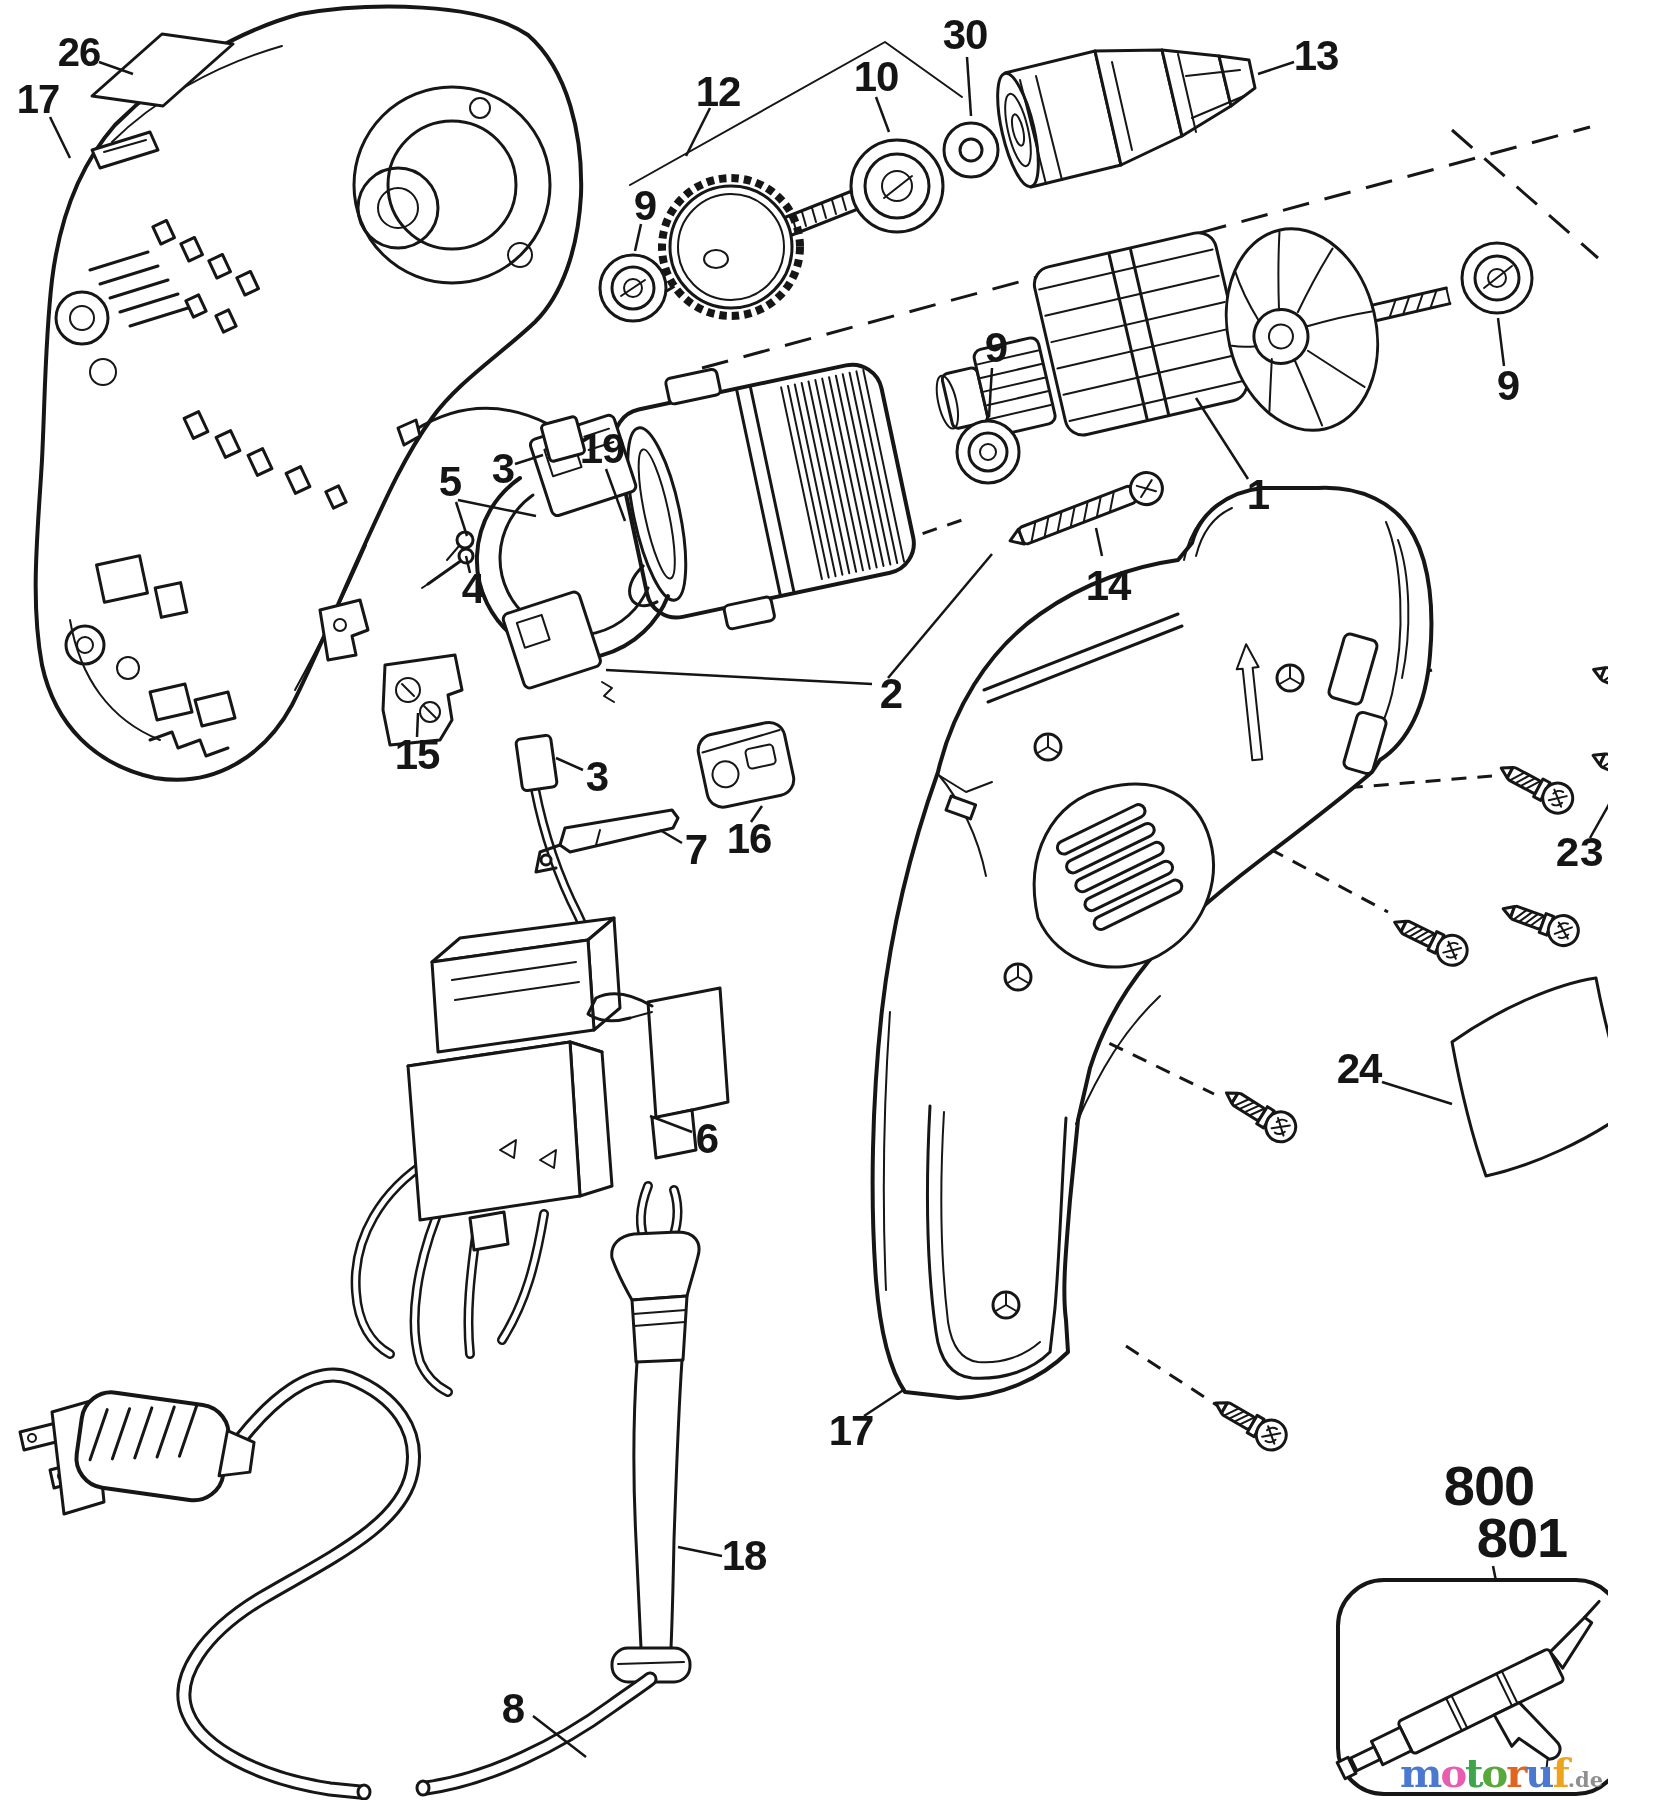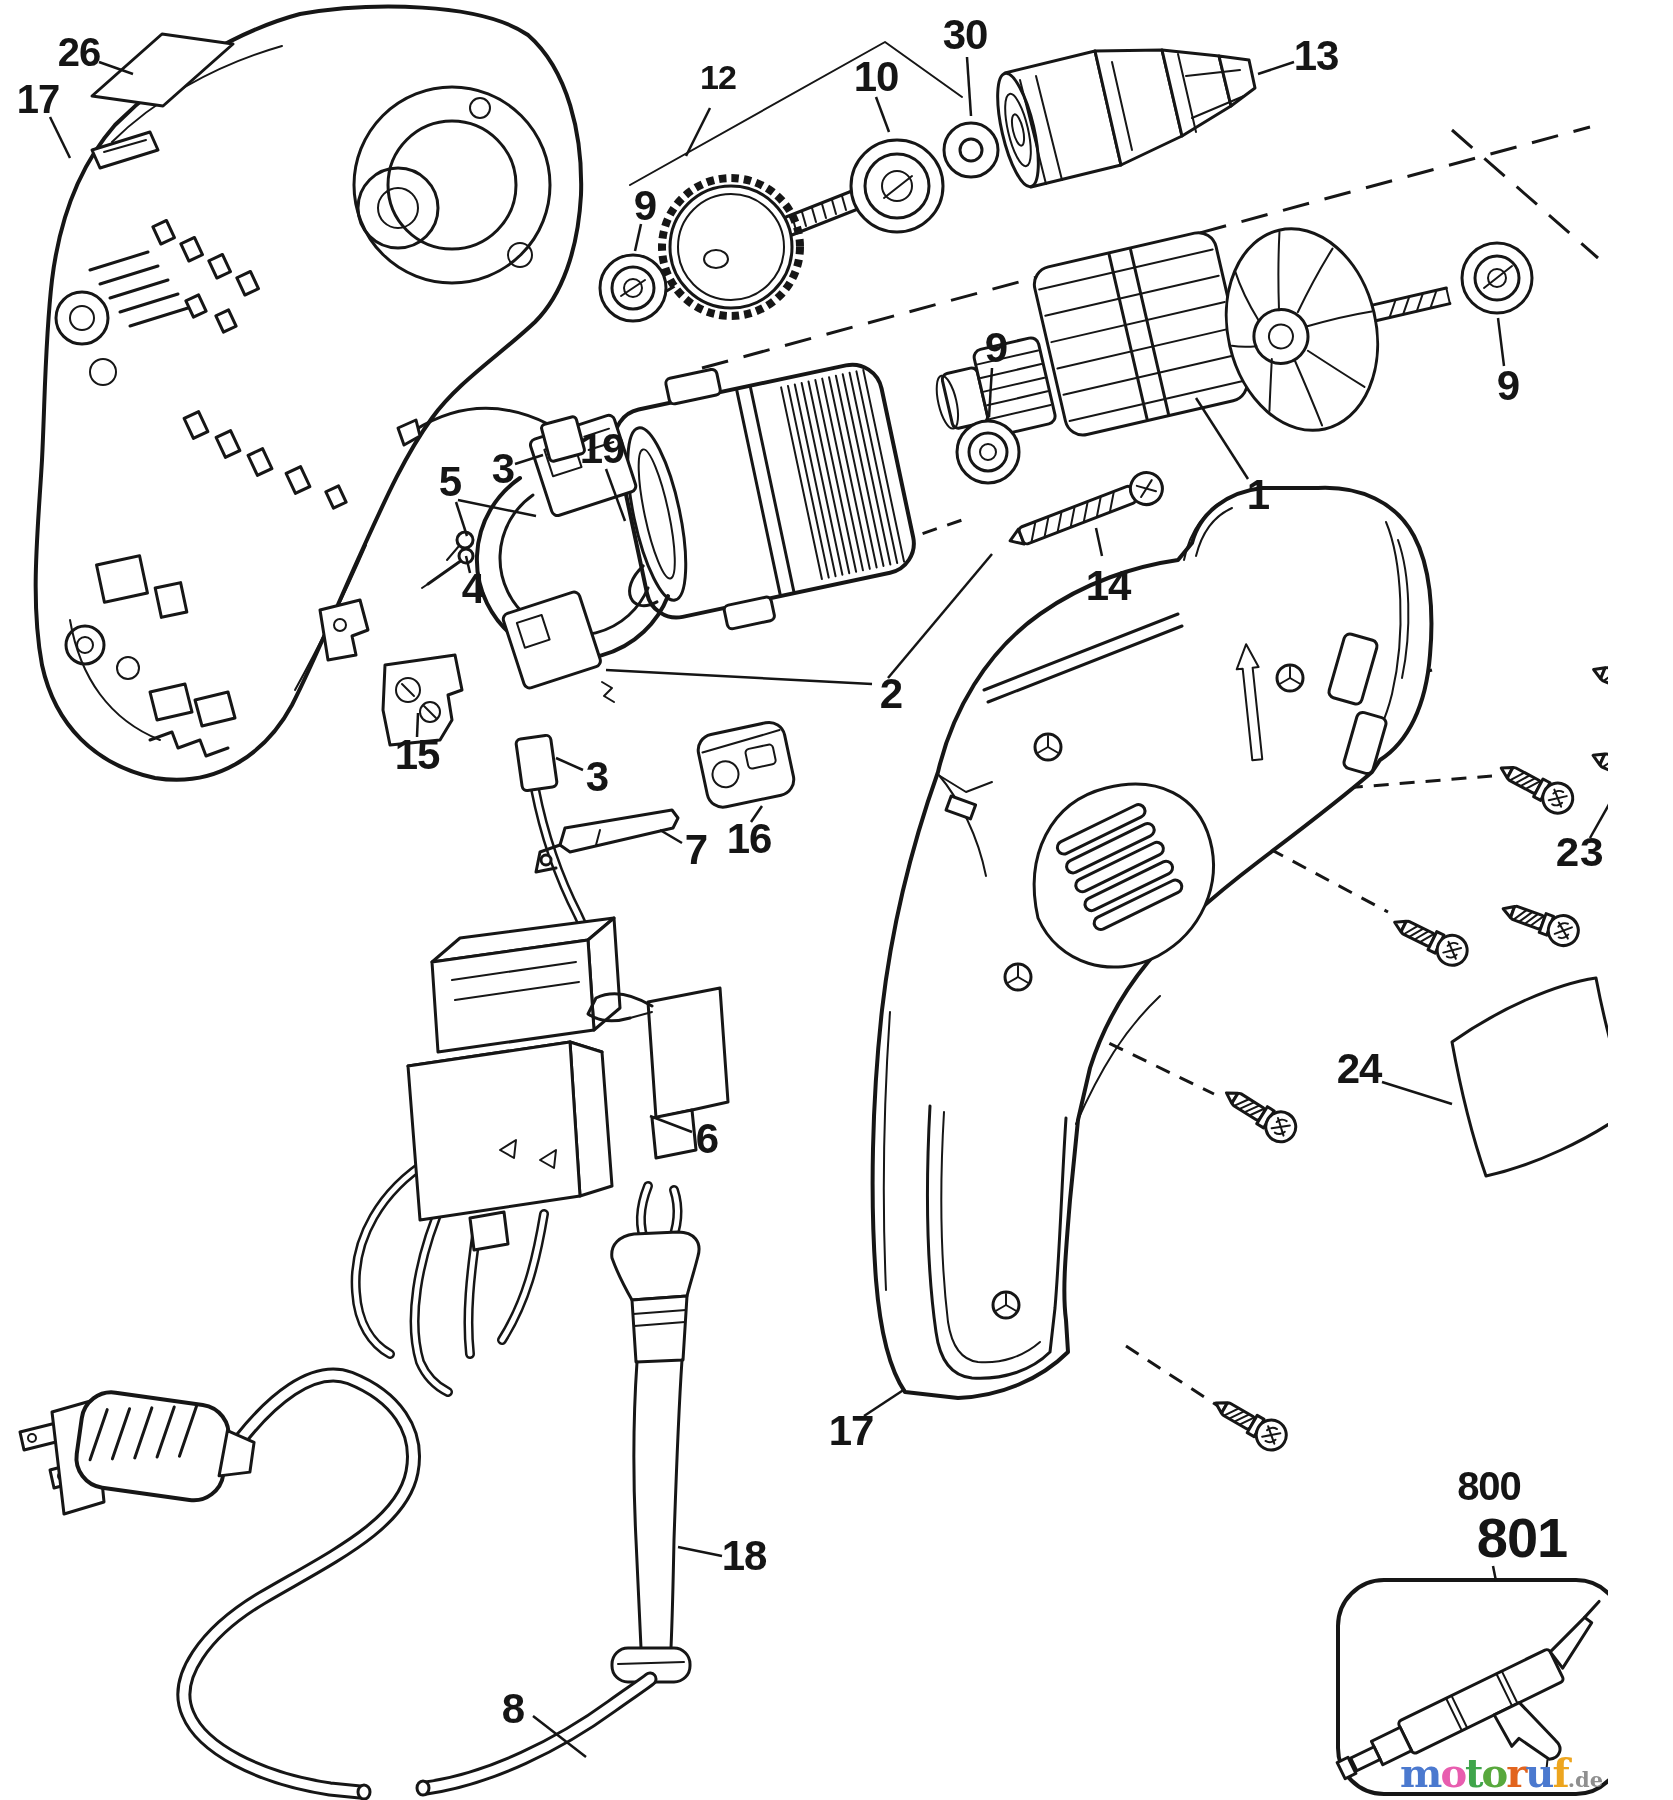--- a/index.html
+++ b/index.html
@@ -509,21 +509,21 @@
         <line x1="864" y1="1416" x2="905" y2="1389" class="leader"></line>
         <line x1="722" y1="1556" x2="678" y2="1547" class="leader"></line>
         <line x1="533" y1="1716" x2="586" y2="1757" class="leader"></line>
         <line x1="1493" y1="1566" x2="1496" y2="1581" class="leader"></line>
       </g>
 </svg>
 
 <div id="callout-layer">
       <div class="callout" style="left: 79px; top: 54px; font-size: 40px;">26</div>
       <div class="callout" style="left: 38px; top: 101px; font-size: 40px;">17</div>
-      <div class="callout" style="left: 718px; top: 78px; font-size: 34px;">12</div>
+      <div class="callout" style="left: 718px; top: 94px; font-size: 42px;">12</div>
       <div class="callout" style="left: 645px; top: 208px; font-size: 42px;">9</div>
       <div class="callout" style="left: 876px; top: 79px; font-size: 42px;">10</div>
       <div class="callout" style="left: 965px; top: 37px; font-size: 42px;">30</div>
       <div class="callout" style="left: 1316px; top: 58px; font-size: 42px;">13</div>
       <div class="callout" style="left: 1508px; top: 388px; font-size: 42px;">9</div>
       <div class="callout" style="left: 996px; top: 350px; font-size: 42px;">9</div>
       <div class="callout" style="left: 1258px; top: 497px; font-size: 42px;">1</div>
       <div class="callout" style="left: 1108px; top: 576px; font-size: 42px; margin-top: 12px;">14</div>
       <div class="callout" style="left: 602px; top: 451px; font-size: 42px;">19</div>
       <div class="callout" style="left: 503px; top: 471px; font-size: 42px;">3</div>
@@ -533,19 +533,19 @@
       <div class="callout" style="left: 417px; top: 757px; font-size: 42px;">15</div>
       <div class="callout" style="left: 597px; top: 779px; font-size: 42px;">3</div>
       <div class="callout" style="left: 749px; top: 841px; font-size: 42px;">16</div>
       <div class="callout" style="left: 696px; top: 852px; font-size: 42px;">7</div>
       <div class="callout" style="left: 707px; top: 1141px; font-size: 42px;">6</div>
       <div class="callout" style="left: 1579px; top: 857px; font-size: 42px; font-family: Liberation Mono, monospace;">23</div>
       <div class="callout" style="left: 1359px; top: 1071px; font-size: 42px;">24</div>
       <div class="callout" style="left: 851px; top: 1433px; font-size: 42px;">17</div>
       <div class="callout" style="left: 744px; top: 1558px; font-size: 42px;">18</div>
       <div class="callout" style="left: 513px; top: 1711px; font-size: 42px;">8</div>
-      <div class="callout" style="left: 1489px; top: 1488px; font-size: 40px;">800</div>
+      <div class="callout" style="left: 1489px; top: 1488px; font-size: 56px;">800</div>
       <div class="callout" style="left: 1486px; top: 1540px; font-size: 56px; margin-left: 36px;">801</div>
     </div>
 
 <div class="watermark" id="watermark"><span style="color: rgb(75, 121, 207);">m</span><span style="color: rgb(232, 93, 175);">o</span><span style="color: rgb(63, 165, 75);">t</span><span style="color: rgb(88, 168, 60);">o</span><span style="color: rgb(226, 100, 30);">r</span><span style="color: rgb(75, 121, 207);">u</span><span style="color: rgb(237, 165, 31);">f</span><span class="wm-suffix" style="color: rgb(143, 143, 143);">.de</span></div>
 
 </div>
 
 </body></html>

